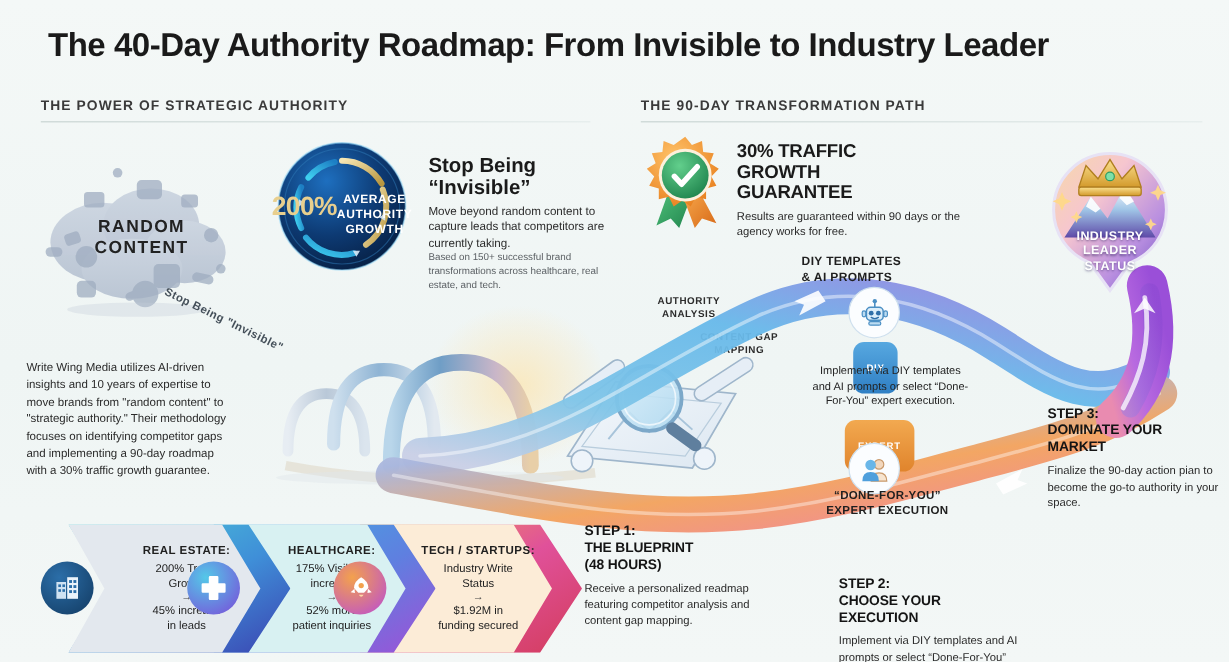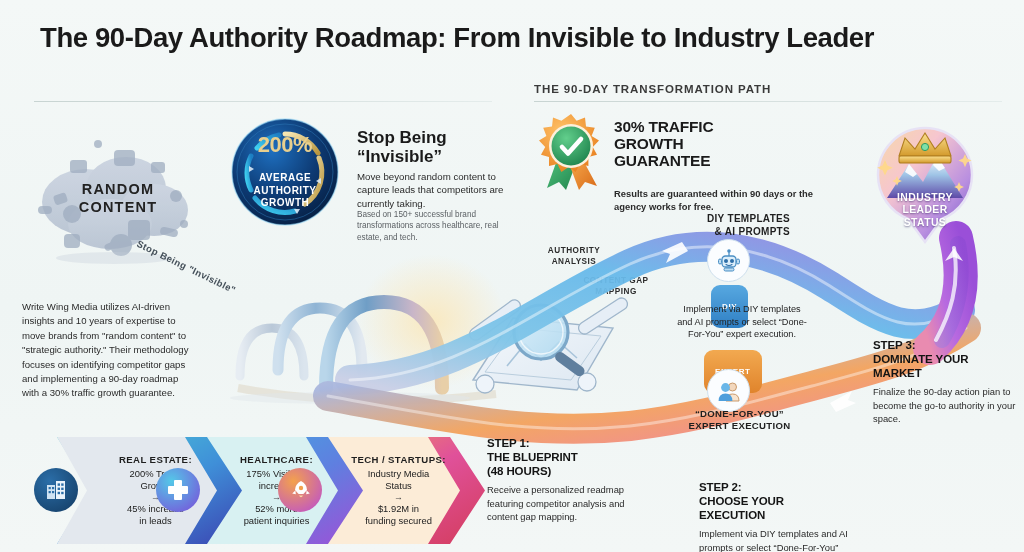--- a/index.html
+++ b/index.html
@@ -39,46 +39,46 @@
     transform:rotate(26deg); transform-origin:left top; letter-spacing:0.4px;
   }
   .body-para {
     position:absolute; left:22px; top:300px; width:175px;
     font-size:9.6px; line-height:1.5; color:#2b2b2b; font-weight:500;
   }
 
   
   .badge200 { position:absolute; left:231px; top:118px; width:108px; height:108px; }
   .badge200 svg { width:100%; height:100%; display:block; }
-  .b200-txt { position:absolute; inset:0; display:flex; flex-direction:column; align-items:center; justify-content:center; pointer-events:none; }
+  .b200-txt { position:absolute; inset:0; display:flex; flex-direction:row; align-items:center; justify-content:center; pointer-events:none; }
   .b200-num { font-size:22px; font-weight:bold; color:#e8cf8e; letter-spacing:-0.5px; line-height:1; }
   .b200-sub { font-size:10px; font-weight:bold; color:#fff; letter-spacing:0.5px; line-height:1.25; text-align:center; margin-top:16px; }
 
   .stop-head { position:absolute; left:357px; top:128px; width:160px; font-size:17px; font-weight:bold; line-height:1.12; color:#1a1a1a; }
   .stop-body { position:absolute; left:357px; top:170px; width:152px; font-size:9.7px; line-height:1.38; color:#2b2b2b; font-weight:500; }
   .stop-note { position:absolute; left:357px; top:209px; width:152px; font-size:8.2px; line-height:1.4; color:#5a5f63; }
 
   
   .gbadge { position:absolute; left:535px; top:112px; width:72px; height:80px; }
   .gbadge svg { width:100%; height:100%; display:block; }
   .g-head { position:absolute; left:614px; top:118px; width:200px; font-size:15.5px; font-weight:bold; line-height:1.1; letter-spacing:-0.2px; color:#1a1a1a; }
-  .g-body { position:absolute; left:614px; top:188px; width:210px; font-size:9.4px; line-height:1.35; color:#2b2b2b; font-weight:700; }
+  .g-body { position:absolute; left:614px; top:174px; width:210px; font-size:9.4px; line-height:1.35; color:#2b2b2b; font-weight:400; }
 
   
   .arches { position:absolute; left:230px; top:248px; width:270px; height:160px; }
   .arches svg, .blueprint svg, .ribbon svg, .mount svg { display:block; width:100%; height:100%; }
   .blueprint { position:absolute; left:455px; top:262px; width:190px; height:150px; }
   .lbl { position:absolute; font-size:8.2px; font-weight:bold; letter-spacing:0.5px; color:#2c2c2c; line-height:1.3; text-align:center; }
   .lbl.comp { left:533px; top:246px; width:82px; }
   .lbl.gap  { left:573px; top:276px; width:86px; }
 
   
   .ribbon { position:absolute; left:230px; top:190px; width:794px; height:260px; pointer-events:none; }
 
-  .diy-head { position:absolute; left:668px; top:213px; width:122px; text-align:right; font-size:10px; font-weight:bold; letter-spacing:0.3px; line-height:1.25; color:#1f1f1f; }
+  .diy-head { position:absolute; left:668px; top:213px; width:122px; text-align:left; font-size:10px; font-weight:bold; letter-spacing:0.3px; line-height:1.25; color:#1f1f1f; }
   .avatar { position:absolute; width:43px; height:43px; border-radius:50%; background:#fbfdff; border:1.6px solid #cfe0ee; display:flex; align-items:center; justify-content:center; }
   .avatar.diy { left:707px; top:239px; }
   .avatar.exp { left:707px; top:369px; }
   .pill { position:absolute; padding:17px 11px; border-radius:9px; font-size:8px; font-weight:bold; color:#fff; letter-spacing:0.6px; }
   .pill.diy { left:711px; top:285px; background:linear-gradient(180deg,#57a8e0,#2f7fc4); }
   .pill.exp { left:704px; top:350px; background:linear-gradient(180deg,#f2a950,#e0842c); }
   .diy-body { position:absolute; left:676px; top:303px; width:132px; text-align:center; font-size:9.2px; line-height:1.36; color:#232323; font-weight:500; }
   .dfy-head { position:absolute; left:672px; top:408px; width:135px; text-align:center; font-size:9.6px; font-weight:bold; letter-spacing:0.3px; line-height:1.3; color:#1f1f1f; }
 
   
@@ -106,21 +106,22 @@
   .cicon { position:absolute; width:44px; height:44px; border-radius:50%; display:flex; align-items:center; justify-content:center; top:468px; z-index:6; }
   .ci1 { left:34px; background:radial-gradient(circle at 35% 30%,#2b6ea8,#123a61); }
   .ci2 { left:156px; background:radial-gradient(circle at 35% 30%,#54c8e8,#7b49d8); }
   .ci3 { left:278px; background:radial-gradient(circle at 35% 30%,#f3a14d,#b94ad6); }
 </style>
 </head>
 <body>
 
 <div class="stage">
 
-  <div class="title">The 90-Day Authority Roadmap: From Invisible to Industry Leader</div>
+  <div class="title">The 40-Day Authority Roadmap: From Invisible to Industry Leader</div>
+  <div class="sect l">THE POWER OF STRATEGIC AUTHORITY</div>
   <div class="rule l"></div>
   <div class="sect r">THE 90-DAY TRANSFORMATION PATH</div>
   <div class="rule r"></div>
 
   <div class="cloud-wrap">
     <svg viewBox="0 0 200 140">
       <defs>
         <linearGradient id="cg" x1="0" y1="0" x2="0" y2="1">
           <stop offset="0" stop-color="#cbd4e0"></stop>
             <stop offset="1" stop-color="#b9c4d3"></stop>
@@ -468,21 +469,21 @@
             <stop offset="0" stop-color="#f4a24e"></stop>
             <stop offset=".5" stop-color="#e0519a"></stop>
             <stop offset="1" stop-color="#d33c5c"></stop>
           </linearGradient>
         </defs>
       <path d="M0 0 H150 L185 53.5 L150 107 H0 L33 53.5 Z" fill="url(#t3)"></path>
       <path d="M0 0 H128 L160 53.5 L128 107 H0 L30 53.5 Z" fill="#fcecd7"></path>
     </svg>
     <div class="txt">
       <div class="cat">TECH / STARTUPS:</div>
-      <div class="l1">Industry Media</div>
+      <div class="l1">Industry Write</div>
       <div class="l1">Status</div>
       <div class="ar">→</div>
       <div class="l2">$1.92M in</div>
       <div class="l2">funding secured</div>
     </div>
   </div>
 
   <div class="chev c2">
     <svg class="inner" viewBox="0 0 185 107" preserveAspectRatio="none">
       <defs>

